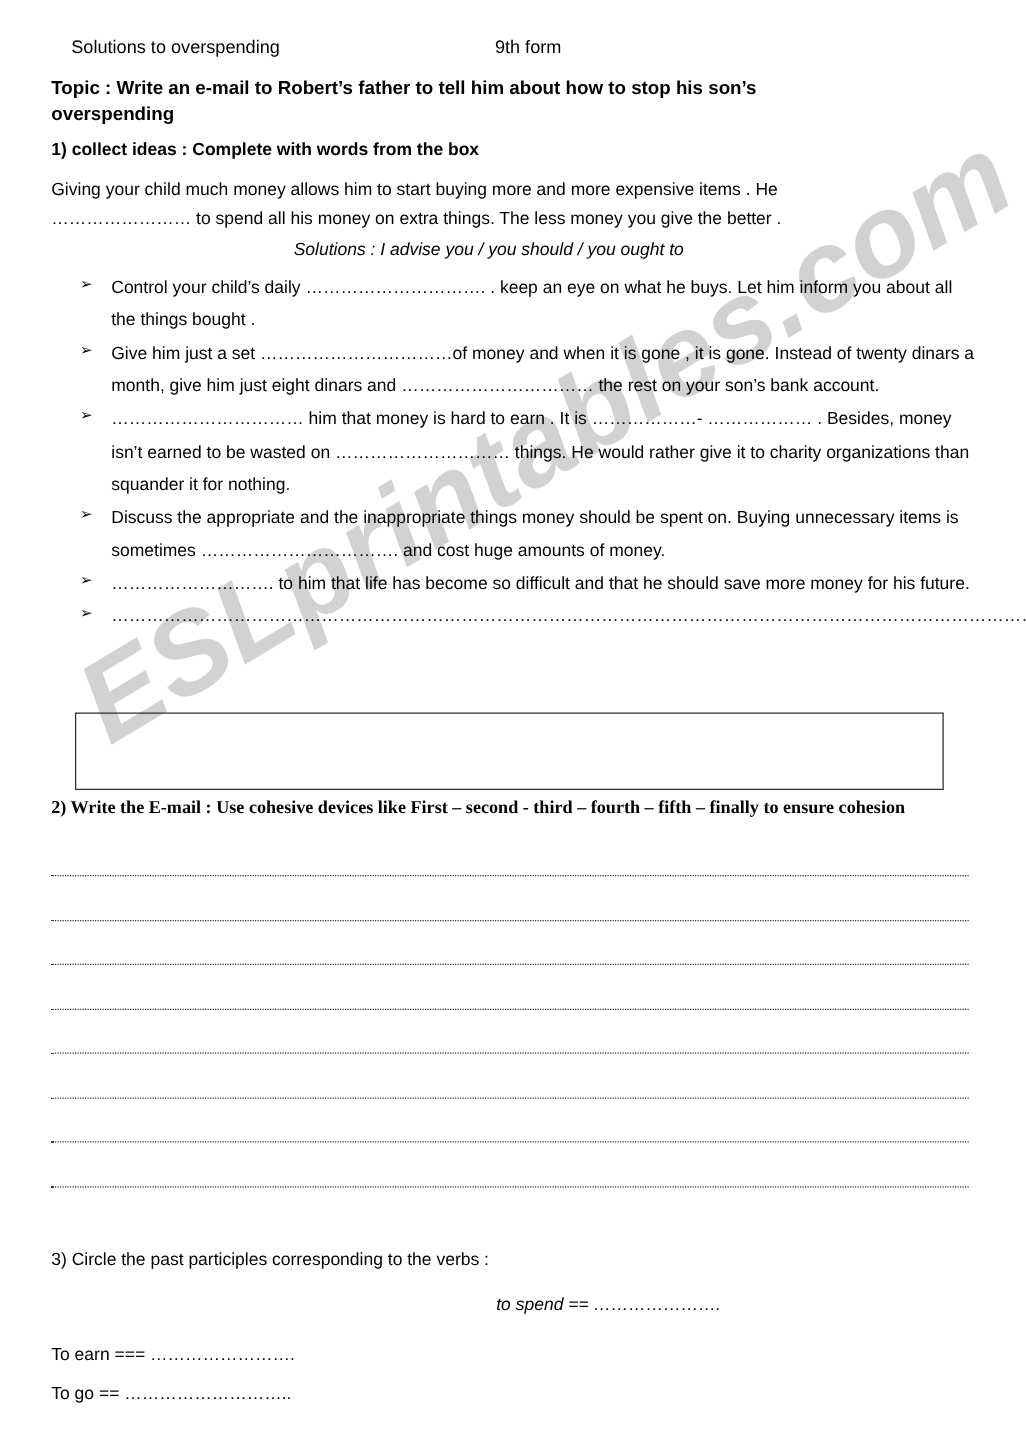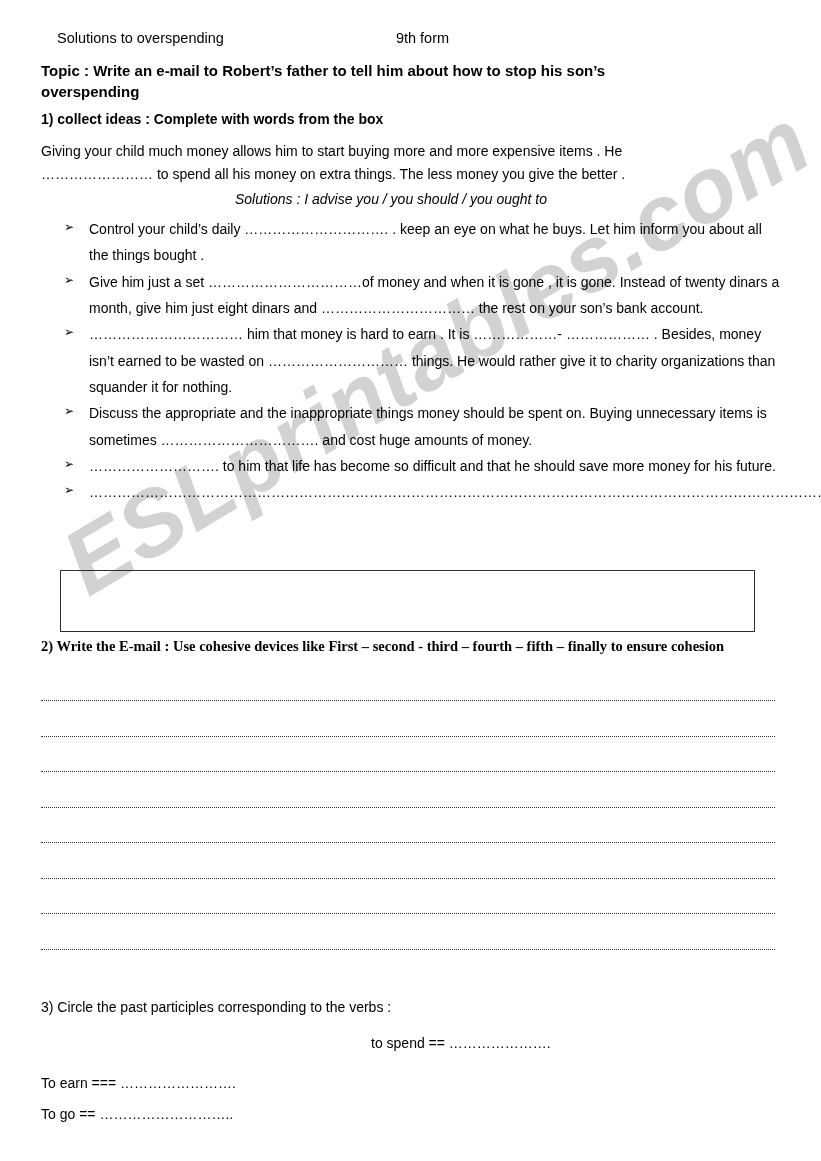--- a/index.html
+++ b/index.html
@@ -193,22 +193,23 @@
     line-height: 31px;
   }
   .verb-col-a {
     position: absolute;
     left: 0;
     top: 0;
     margin-top: 40px;
   }
   .verb-col-b {
     position: absolute;
-    left: 330px;
-    top: 0;
+    left: 356px;
+    top: 0;
+    font-style: italic;
   }
 </style>
 </head>
 <body>
 
 <div id="page">
 
   <div id="watermark">
     <div class="wm-text">ESLprintables.com</div>
   </div>

